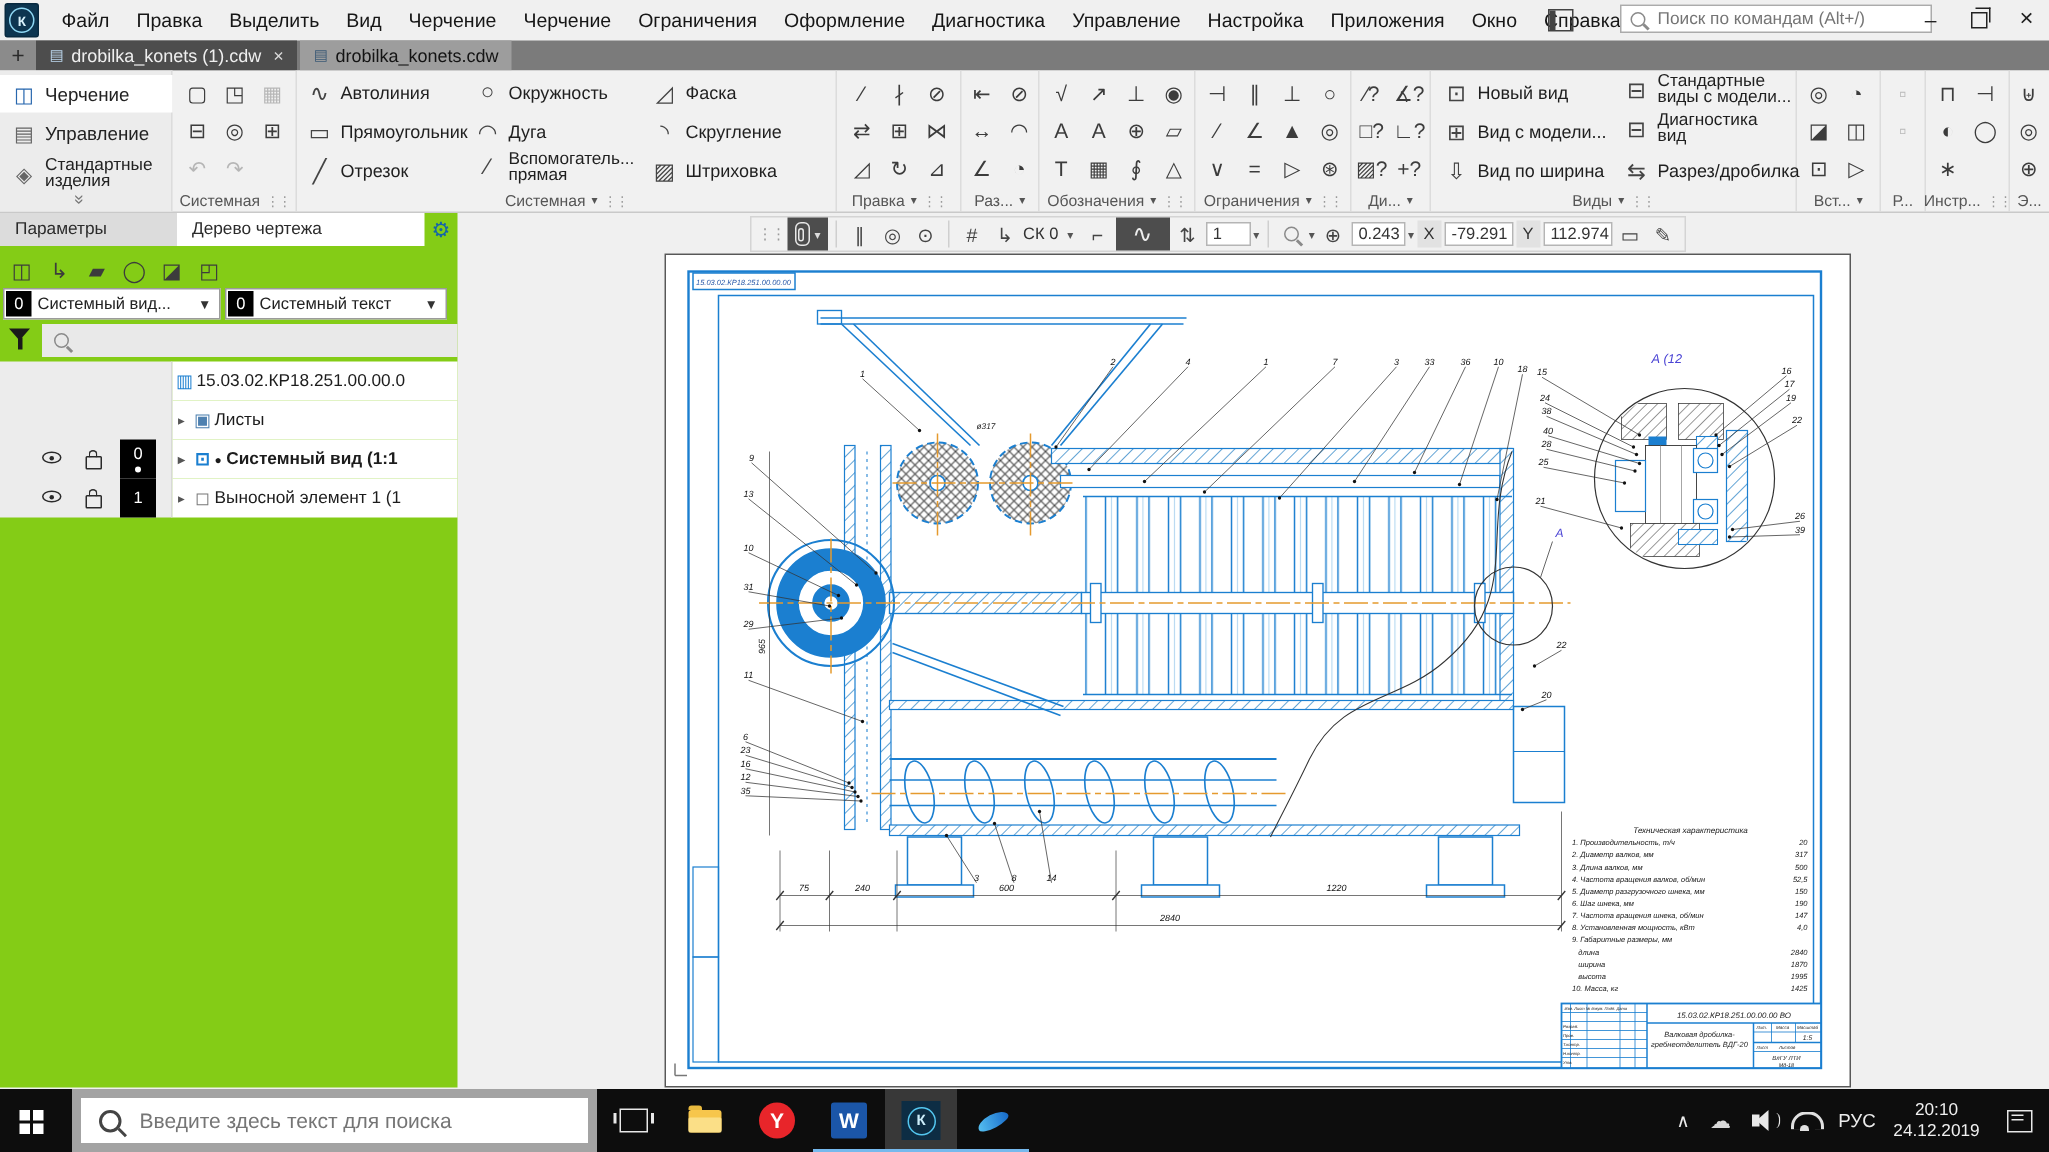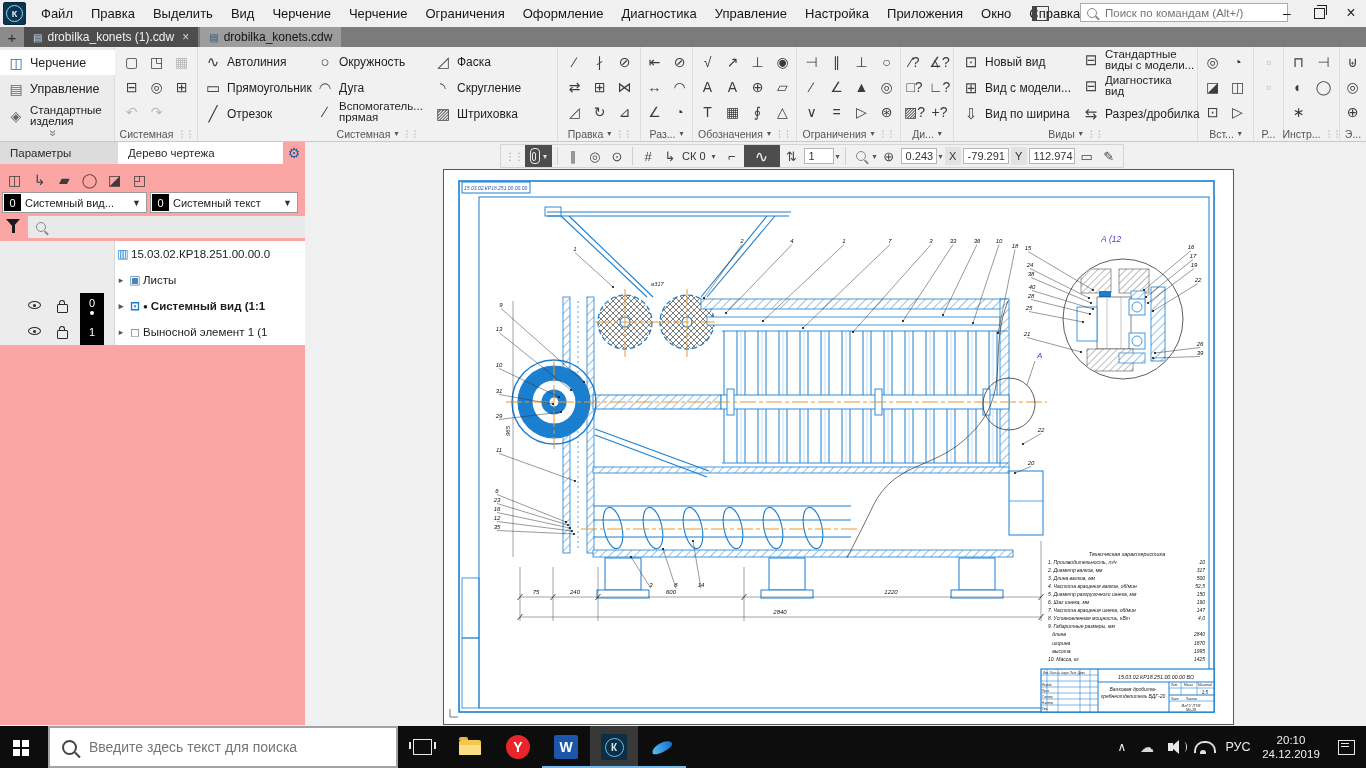--- a/index.html
+++ b/index.html
@@ -111,21 +111,21 @@
   .cl-dot{fill:#111;}
   .cl-txt{font-size:6px;font-style:italic;fill:#111;text-anchor:middle;}
   .tech-t{font-size:5px;font-style:italic;fill:#161616;}
   .tbt{font-style:italic;fill:#1c1c1c;}
   
   .taskbar{position:absolute;left:0;top:726px;width:1366px;height:42px;background:#0d0d0d;display:flex;
            align-items:center;}
   .tbtn{width:48px;height:42px;display:flex;align-items:center;justify-content:center;flex:0 0 auto;}
   .startgrid{width:7px;height:7px;background:#fff;box-shadow:9px 0 0 #fff,0 9px 0 #fff,9px 9px 0 #fff;
              margin:-8px 8px 0 -8px;}
-  .tsearch{width:350px;height:42px;background:#fff;border:2px solid #a3a3a3;display:flex;align-items:center;
+  .tsearch{width:350px;height:42px;background:#fff;border:6px solid #a3a3a3;display:flex;align-items:center;
            gap:10px;padding:0 12px;box-sizing:border-box;flex:0 0 auto;}
   .tsearch input{border:none;outline:none;font-size:14px;color:#5c5c5c;width:100%;
                  font-family:"Liberation Sans",sans-serif;}
   .tmag{width:11px;height:11px;border:2px solid #444;border-radius:50%;position:relative;flex:0 0 auto;}
   .tmag::after{content:'';position:absolute;width:7px;height:2px;background:#444;transform:rotate(45deg);
                right:-6px;bottom:-3px;}
   .taskview{width:17px;height:14px;border:1.6px solid #e8e8e8;position:relative;}
   .taskview::before{content:'';position:absolute;left:-5px;top:2px;width:2px;height:7px;background:#e8e8e8;}
   .taskview::after{content:'';position:absolute;right:-5px;top:2px;width:2px;height:7px;background:#e8e8e8;}
   .folder{width:22px;height:15px;background:#f7c64c;border-radius:2px;position:relative;}
@@ -504,21 +504,21 @@
     <div class="t2field" style="width:36px;">0.243</div>
     <span class="dd">▾</span>
     <div class="t2lab">X</div>
     <div class="t2field" style="width:46px;">-79.291</div>
     <div class="t2lab">Y</div>
     <div class="t2field" style="width:46px;">112.974</div>
     <div class="t2icon">▭</div>
     <div class="t2icon">✎</div>
   </div>
 
-  <div class="abs" style="left:0;top:142px;width:305px;height:583px;background:#fca5a5;">
+  <div class="abs" style="left:0;top:142px;width:305px;height:583px;background:#84cc16;">
     <div class="ptab" style="left:0;top:0;width:118px;background:#dcdcdc;">Параметры</div>
     <div class="ptab" style="left:118px;top:0;width:165px;background:#ffffff;">Дерево чертежа</div>
     <div class="abs" style="left:283px;top:0;width:22px;height:22px;display:flex;align-items:center;justify-content:center;color:#1565a8;font-size:14px;">⚙</div>
 
     <div class="abs" style="left:2px;top:25px;height:24px;display:flex;">
         <span class="gicon">◫</span>
         <span class="gicon">↳</span>
         <span class="gicon">▰</span>
         <span class="gicon">◯</span>
         <span class="gicon">◪</span>

